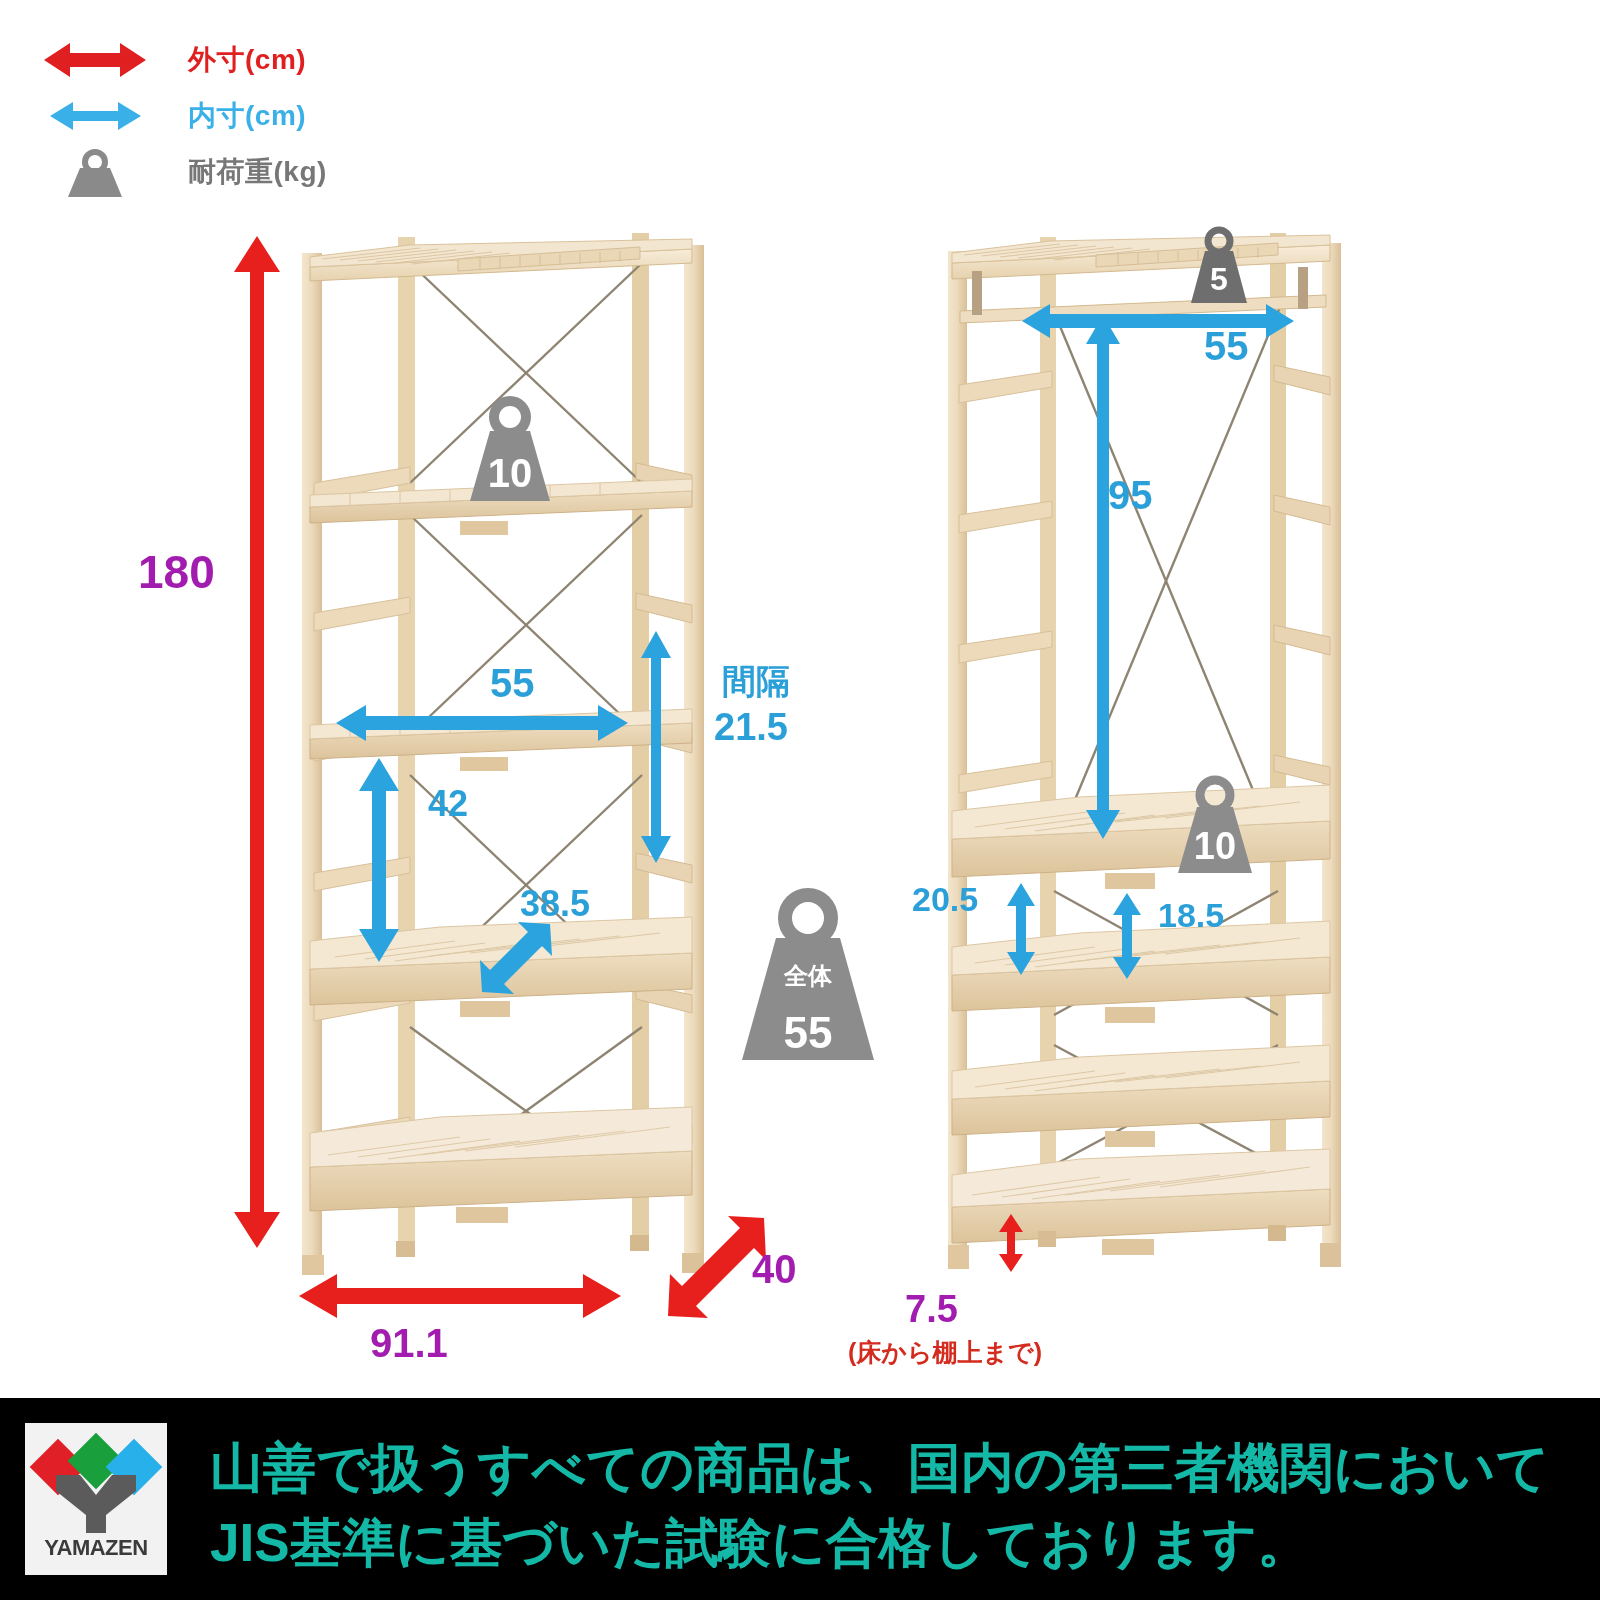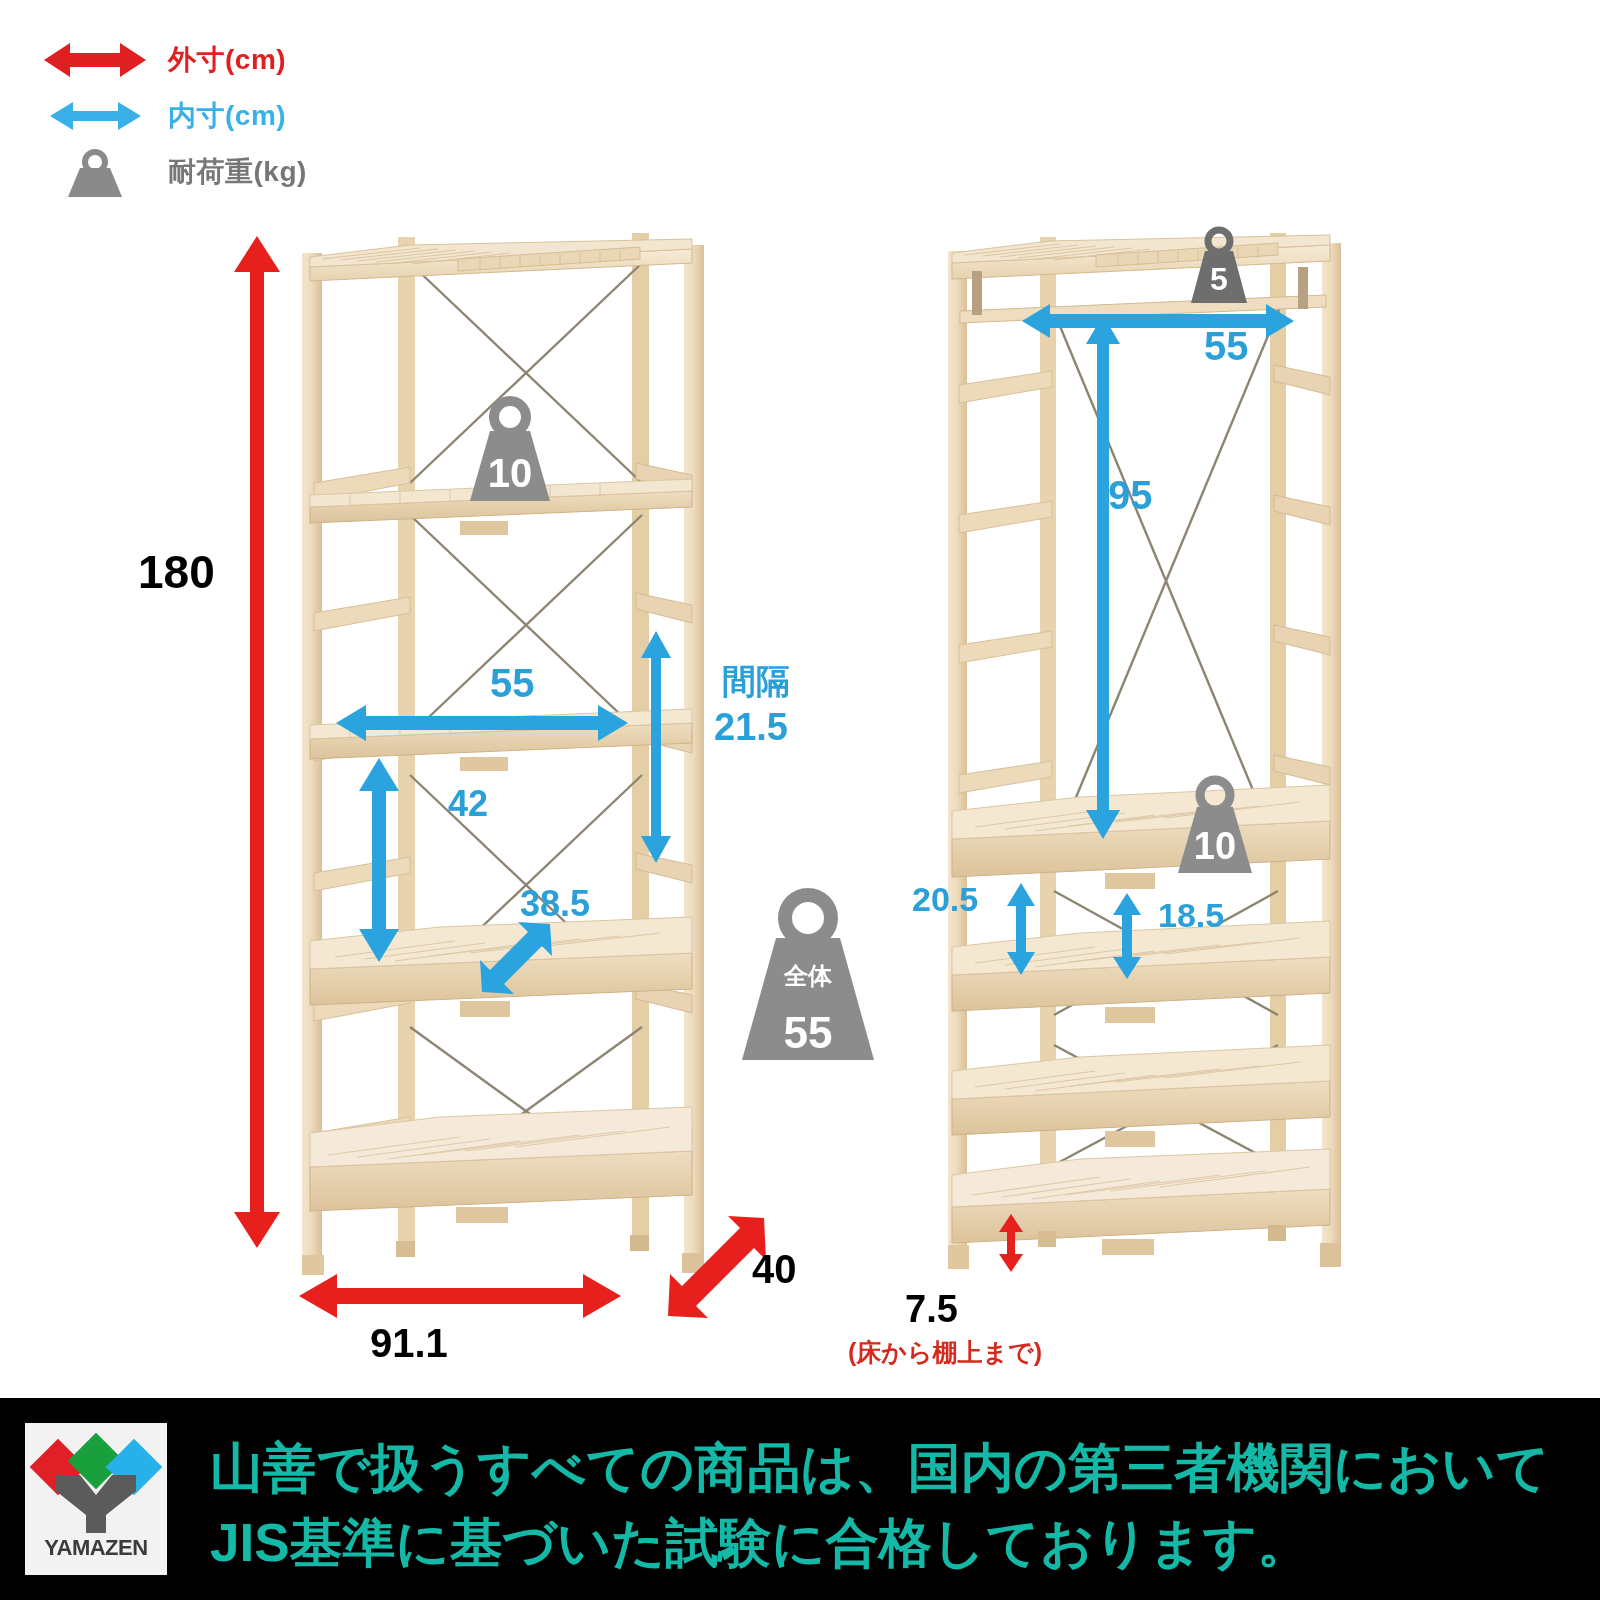--- a/index.html
+++ b/index.html
@@ -8,33 +8,33 @@
     background:#ffffff;
     font-family:"Liberation Sans","DejaVu Sans",sans-serif;
     overflow:hidden;
     position:relative;
   }
   .stage{position:absolute;left:0;top:0;width:1600px;height:1600px;}
   .abs{position:absolute;}
 
   
   #legend{left:40px;top:35px;width:330px;}
-  .leg-row{display:flex;align-items:center;height:50px;margin-bottom:6px;}
+  .leg-row{display:flex;align-items:center;height:50px;margin-bottom:6px;gap:20px;}
   .leg-ico{width:110px;height:46px;position:relative;flex:0 0 110px;}
   .leg-txt{font-size:28px;font-weight:bold;letter-spacing:0.5px;margin-left:18px;}
   .leg-red{color:#e02020;}
   .leg-blue{color:#3ab0e8;}
   .leg-gray{color:#777777;}
 
   
   .svgfill{display:block;}
 
   
   .dim{font-weight:bold;line-height:1.05;white-space:nowrap;}
-  .dim-red{color:#000000;}
+  .dim-red{color:#a21caf;}
   .dim-blue{color:#2a9fd8;}
   .t180{font-size:46px;}
   .t595{font-size:40px;}
   .t40{font-size:40px;}
   .t75{font-size:38px;}
   .t75s{font-size:25px;font-weight:bold;color:#d42b1f;}
   .tb-lg{font-size:40px;}
   .tb-md{font-size:36px;}
   .tb-sm{font-size:34px;}
   .kan{font-size:34px;line-height:1.25;text-align:center;}
@@ -403,21 +403,21 @@
       <path d="M4 23 L34 5 L34 16 L266 16 L266 5 L296 23 L266 41 L266 30 L34 30 L34 41 Z"></path>
     </g>
   </svg>
   <div class="abs dim dim-blue tb-lg" style="left:490px;top:662px;">55</div>
 
   <svg class="abs" style="left:355px;top:755px;" width="48" height="210" viewBox="0 0 48 210">
     <g fill="#2aa3de">
       <path d="M24 3 L44 36 L31 36 L31 174 L44 174 L24 207 L4 174 L17 174 L17 36 L4 36 Z"></path>
     </g>
   </svg>
-  <div class="abs dim dim-blue tb-md" style="left:448px;top:785px;">42</div>
+  <div class="abs dim dim-blue tb-md" style="left:428px;top:785px;">42</div>
 
   <svg class="abs" style="left:478px;top:920px;" width="80" height="80" viewBox="0 0 80 80">
     <g fill="#2aa3de">
       <path d="M72 4 L74 36 L64 26 L26 64 L36 74 L4 72 L2 40 L12 50 L50 12 L40 2 Z"></path>
     </g>
   </svg>
   <div class="abs dim dim-blue tb-md" style="left:520px;top:885px;">38.5</div>
 
   <svg class="abs" style="left:638px;top:628px;" width="36" height="238" viewBox="0 0 36 238">
     <g fill="#2aa3de">

